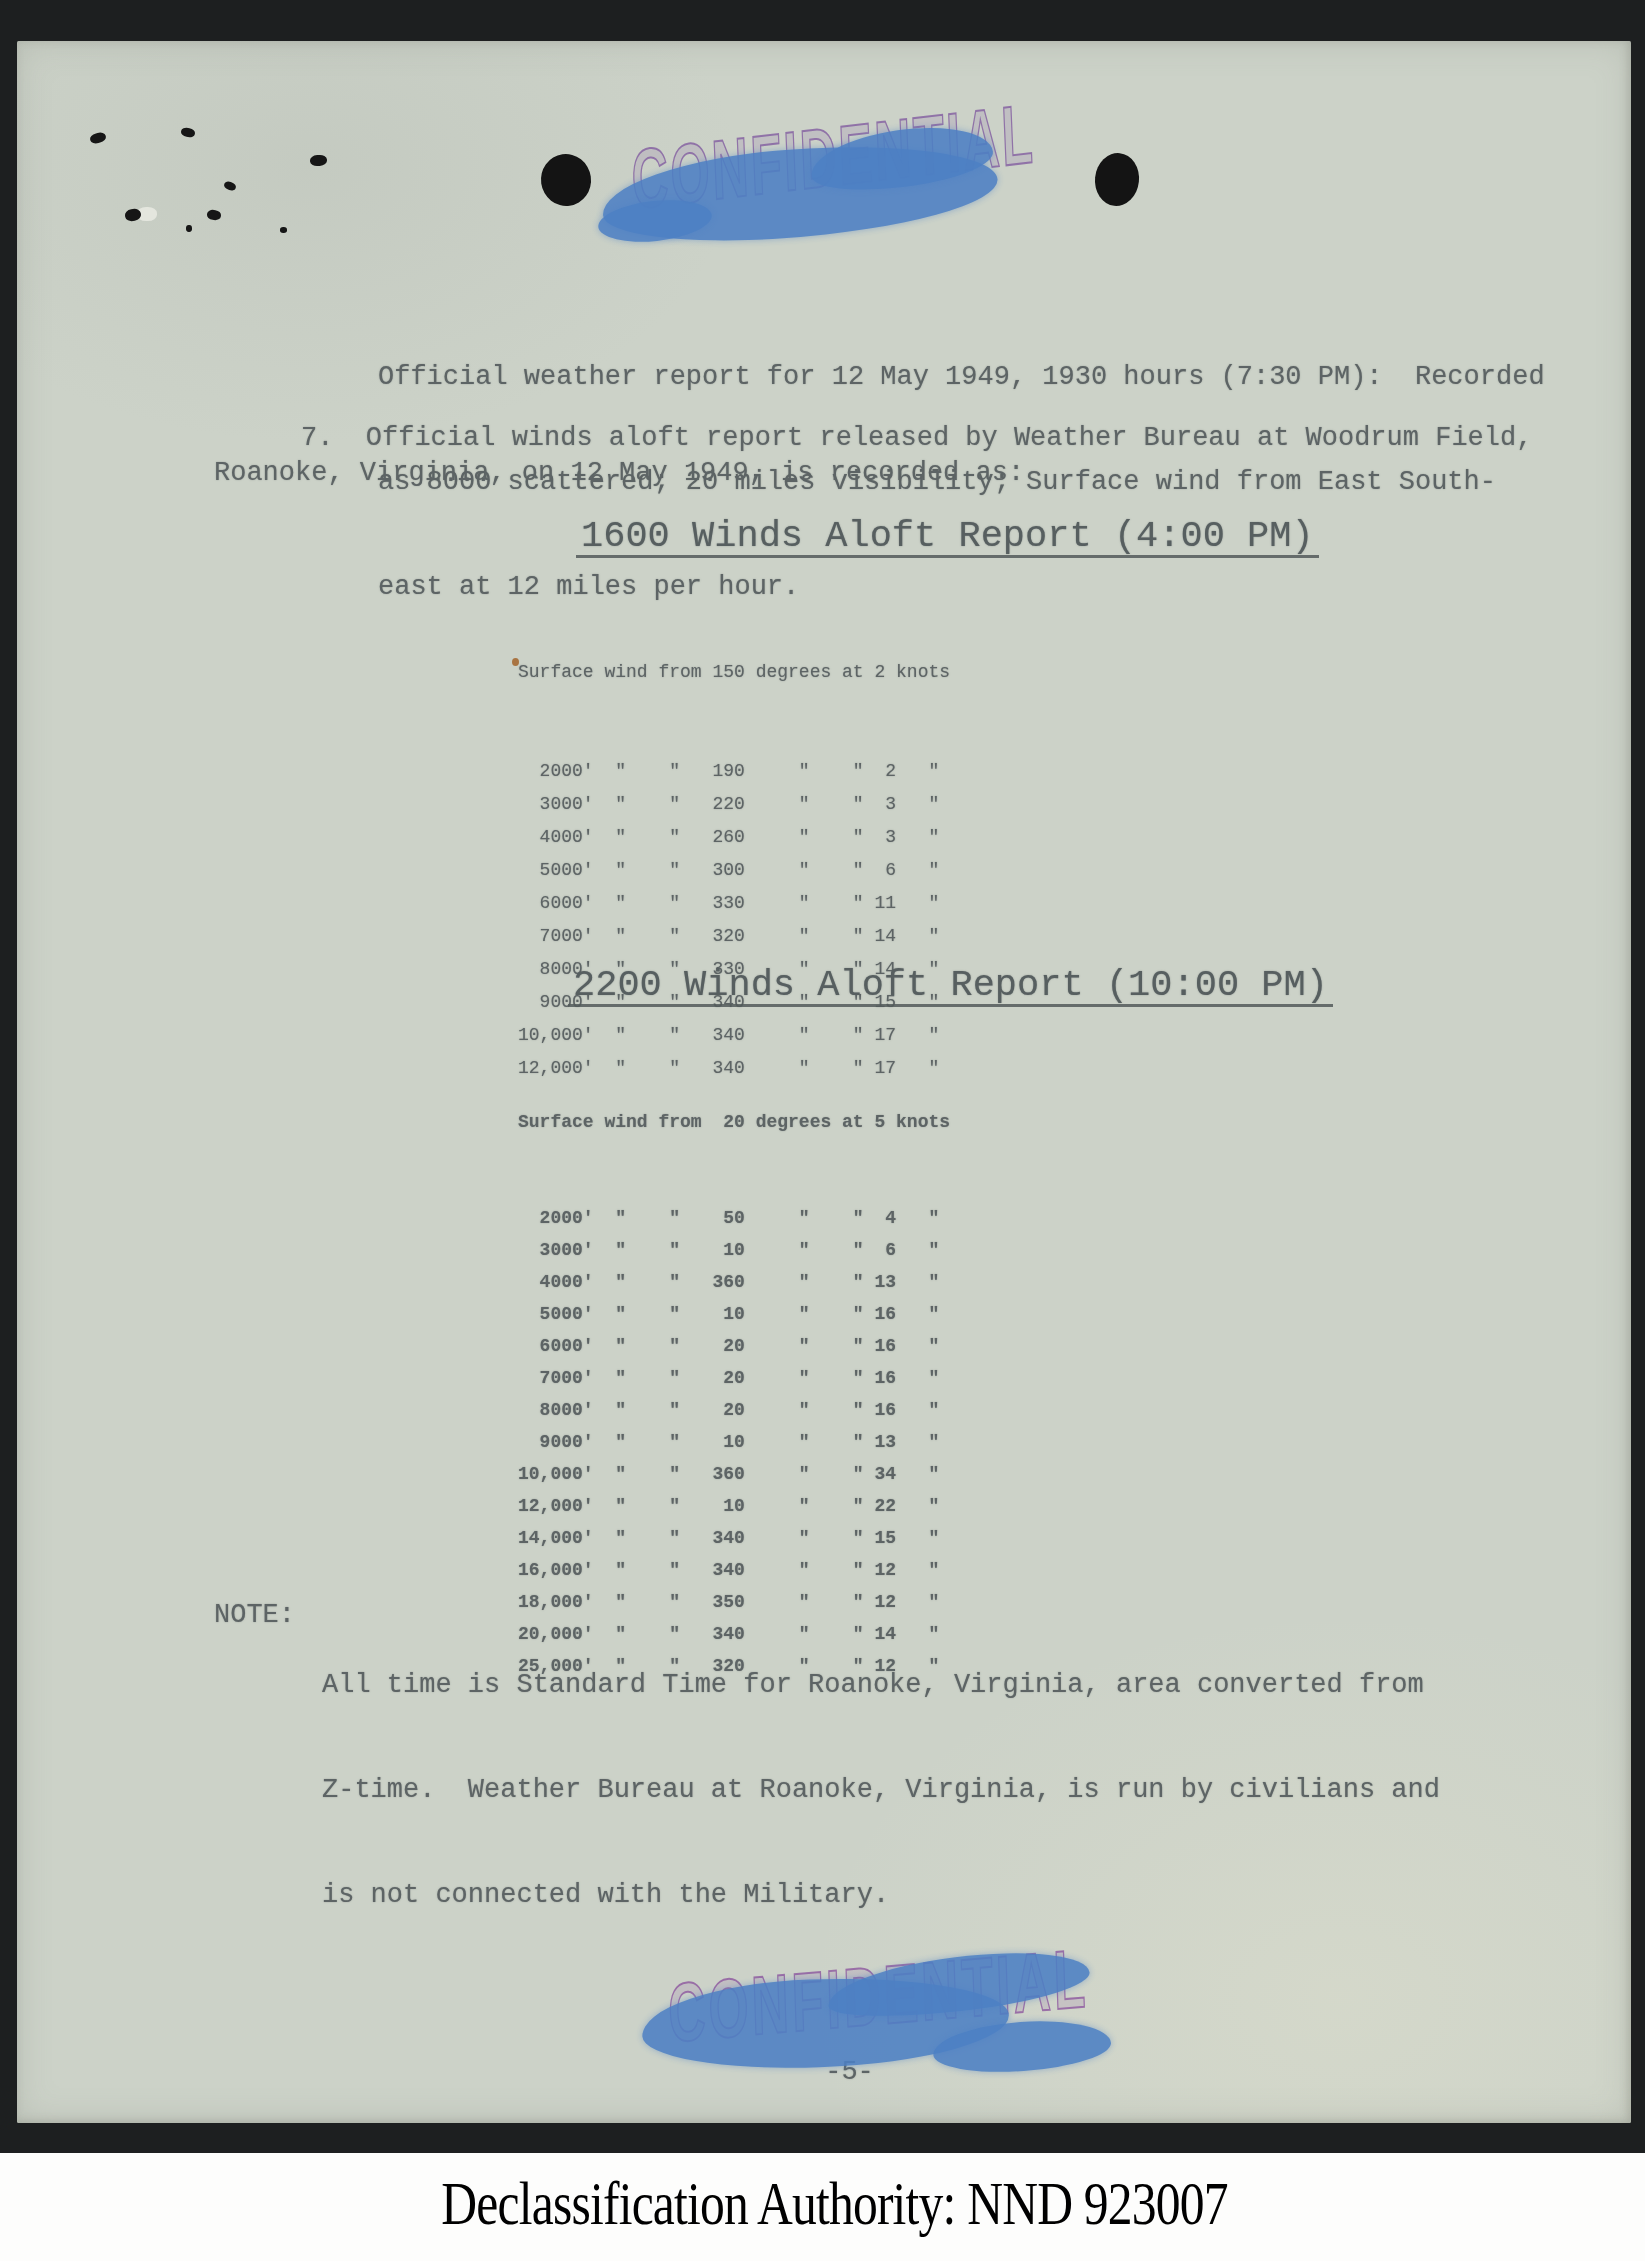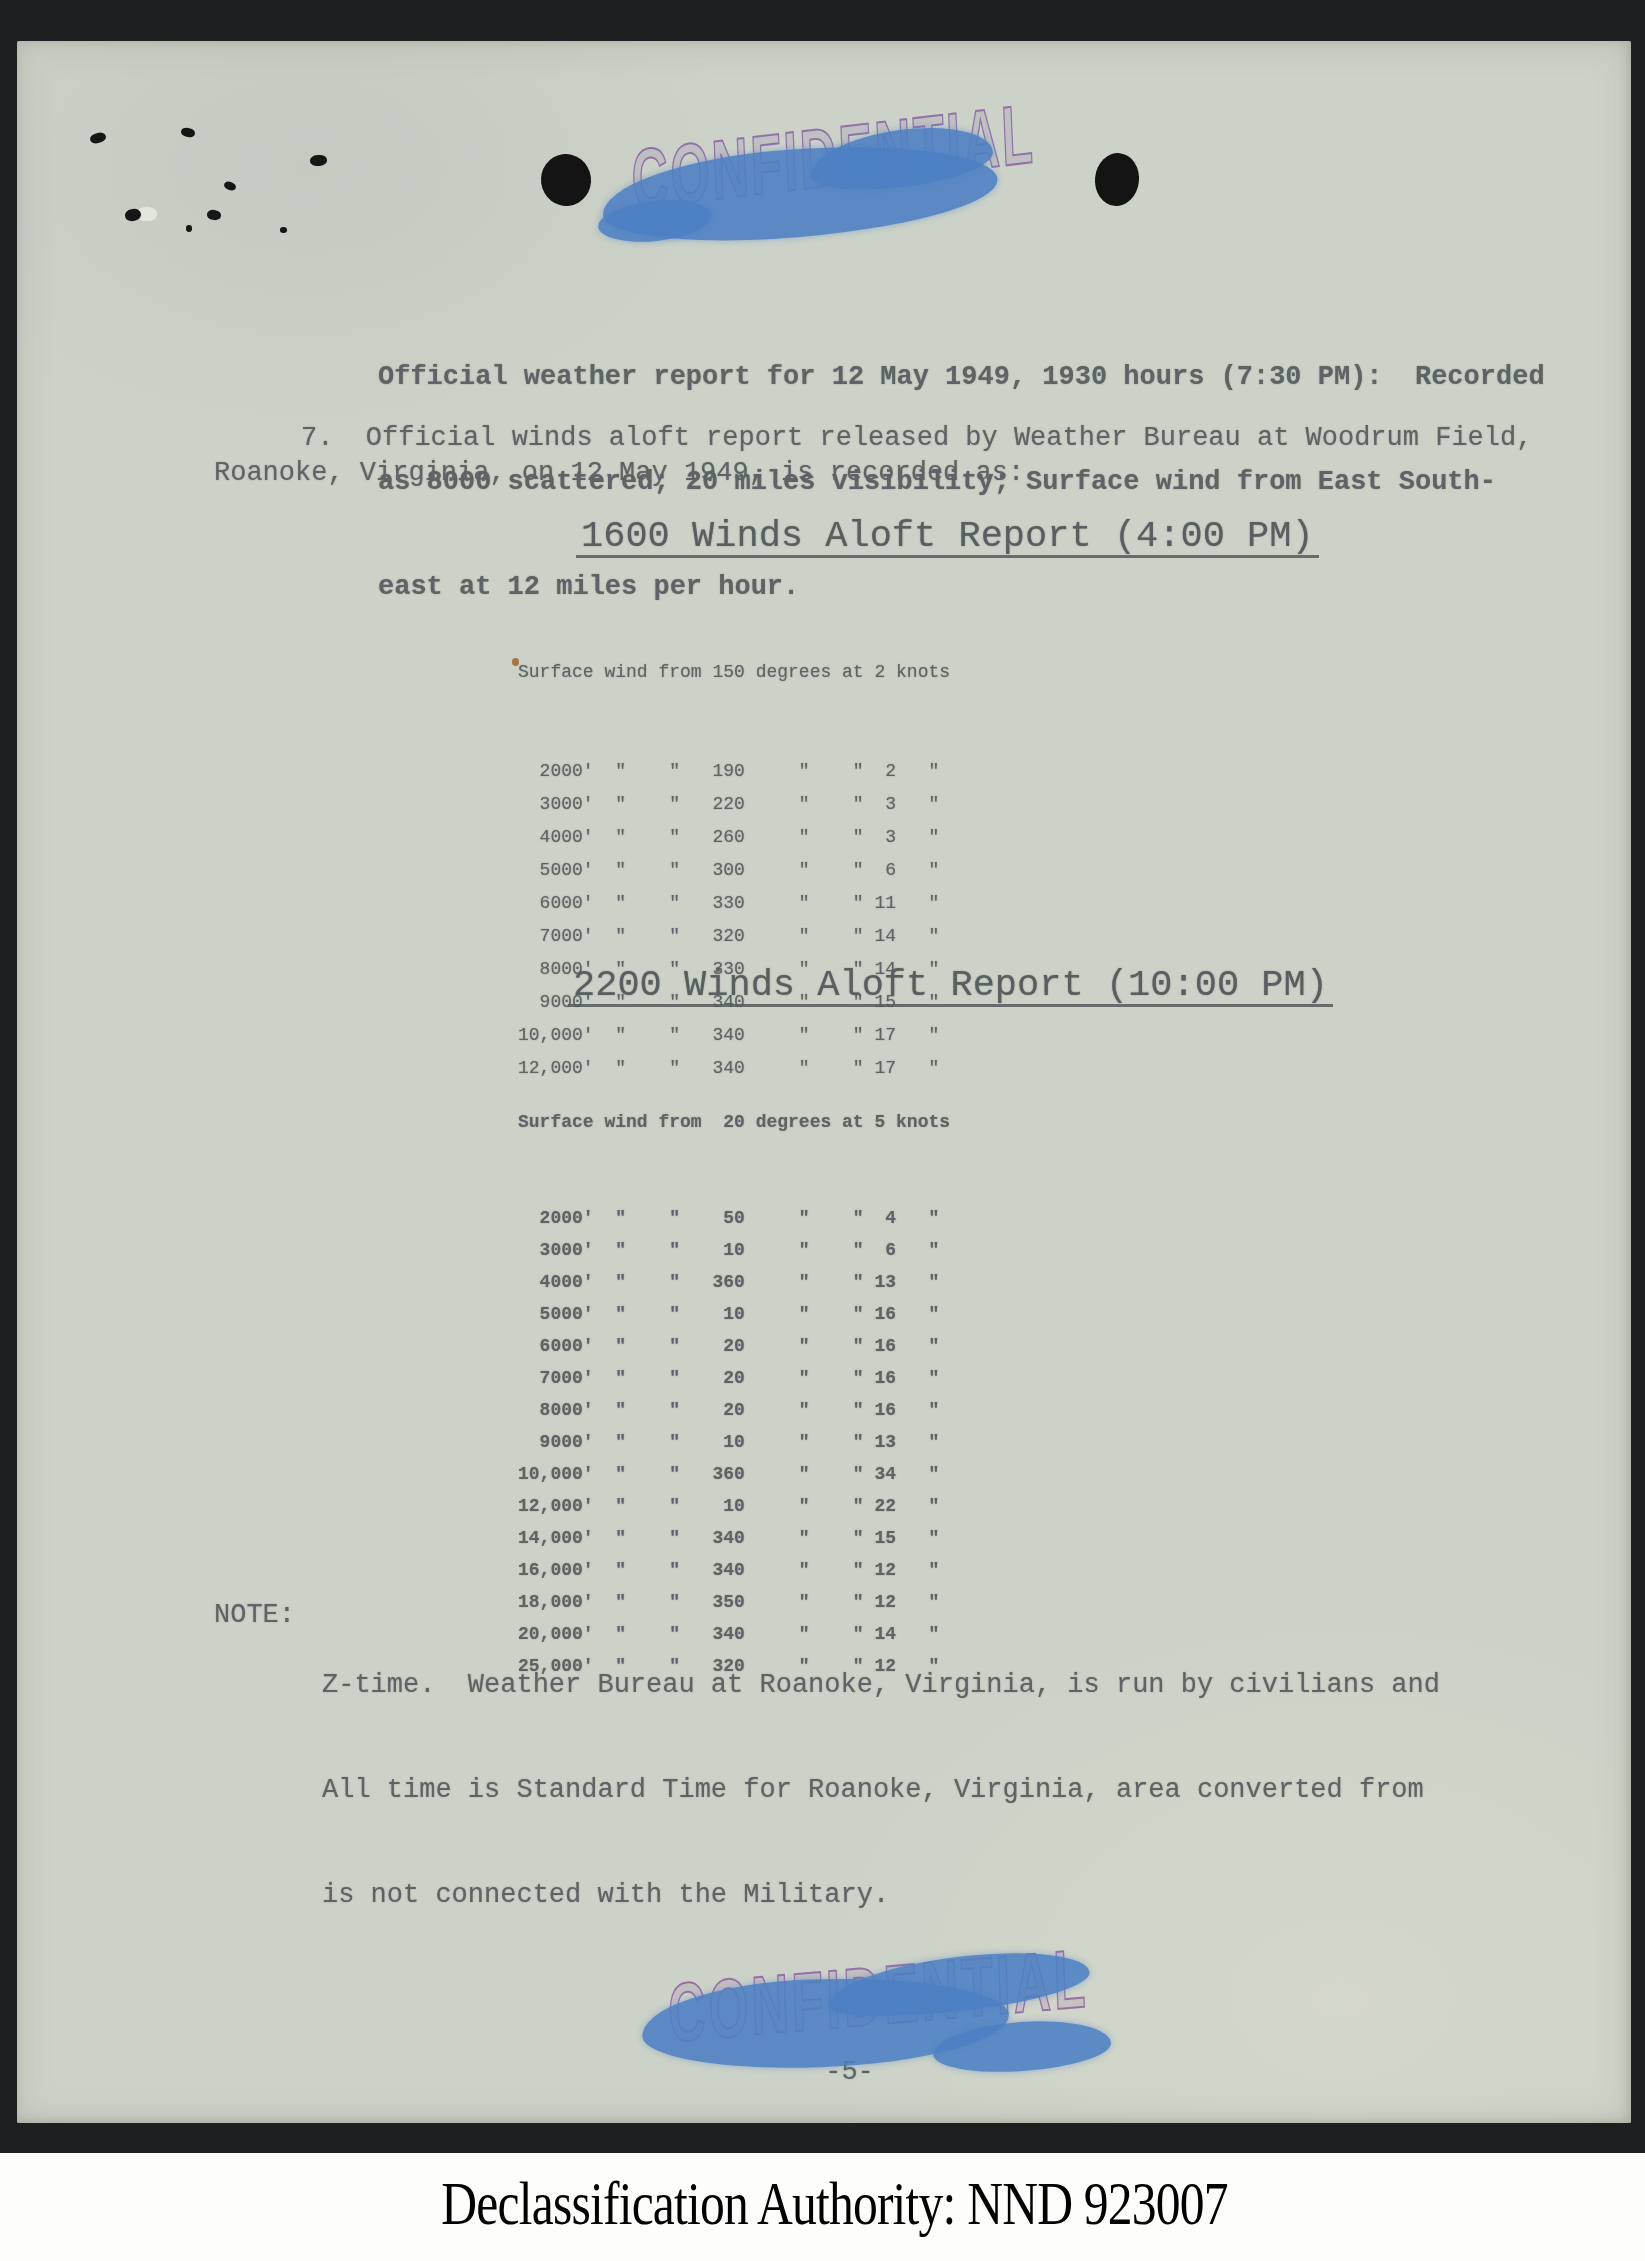--- a/index.html
+++ b/index.html
@@ -11,21 +11,21 @@
            radial-gradient(ellipse 892px 644px at 82% 94%, rgba(226,226,206,.38), transparent 60%),
            #ccd2c8;
          box-shadow: inset 0 0 35px rgba(115,120,110,.22), inset -2.5px -1.5px 8px rgba(95,95,82,.25);}
   .white-strip{position:absolute;left:0;top:2153px;width:1646px;height:108px;background:#fdfdfc;
          display:flex;align-items:center;justify-content:center;}
   .decl-text{font-family:"Liberation Serif","DejaVu Serif",serif;font-size:62px;color:#000;
          white-space:nowrap;transform:scaleX(0.80) translateX(15px) translateY(-4px);letter-spacing:-1px;}
   
   .type{position:absolute;color:#5d6465;font-size:27px;line-height:35px;white-space:pre;
         text-shadow:0 0 1.5px rgba(93,100,101,.55);}
-  .intro{left:361px;top:249px;font-weight:bold;}
+  .intro{left:361px;top:249px;}
   .item7-l1{left:284px;top:381px;line-height:33px;}
   .item7-l2{left:197px;top:416px;line-height:33px;}
   .report-title{position:absolute;color:#575f60;font-size:37px;line-height:26px;white-space:pre;
         text-shadow:0 0 1.5px rgba(87,95,96,.6);padding:0 5px 6px 5px;
         border-bottom:3px solid rgba(82,90,90,.85);}
   .title-1600{left:559px;top:482px;}
   .title-2200{left:551px;top:931px;}
   .tblock{position:absolute;left:501px;color:#5d6465;font-size:18px;white-space:pre;
         text-shadow:0 0 1.5px rgba(93,100,101,.55);}
   .tblock-1600{top:549px;line-height:33px;}
@@ -109,22 +109,22 @@
     </div>
 
     <div class="report-title title-2200">2200 Winds Aloft Report (10:00 PM)</div>
     <div class="tblock tblock-2200">
       <div class="trow">Surface wind from  20 degrees at 5 knots</div>
       <div><div class="trow">  2000'  "    "    50     "    "  4   "</div><div class="trow">  3000'  "    "    10     "    "  6   "</div><div class="trow">  4000'  "    "   360     "    " 13   "</div><div class="trow">  5000'  "    "    10     "    " 16   "</div><div class="trow">  6000'  "    "    20     "    " 16   "</div><div class="trow">  7000'  "    "    20     "    " 16   "</div><div class="trow">  8000'  "    "    20     "    " 16   "</div><div class="trow">  9000'  "    "    10     "    " 13   "</div><div class="trow">10,000'  "    "   360     "    " 34   "</div><div class="trow">12,000'  "    "    10     "    " 22   "</div><div class="trow">14,000'  "    "   340     "    " 15   "</div><div class="trow">16,000'  "    "   340     "    " 12   "</div><div class="trow">18,000'  "    "   350     "    " 12   "</div><div class="trow">20,000'  "    "   340     "    " 14   "</div><div class="trow">25,000'  "    "   320     "    " 12   "</div></div>
     </div>
 
     <div class="type note-label">NOTE:</div>
     <div class="type note-lines">
+      <div>All time is Standard Time for Roanoke, Virginia, area converted from</div>
       <div>Z-time.  Weather Bureau at Roanoke, Virginia, is run by civilians and</div>
-      <div>All time is Standard Time for Roanoke, Virginia, area converted from</div>
       <div>is not connected with the Military.</div>
     </div>
 
     <div class="stamp stamp-bottom">CONFIDENTIAL</div>
     <div class="marker blob-d"></div>
     <div class="marker blob-e"></div>
     <div class="marker blob-f"></div>
 
     <div class="type page-num">-5-</div>
   </div>

